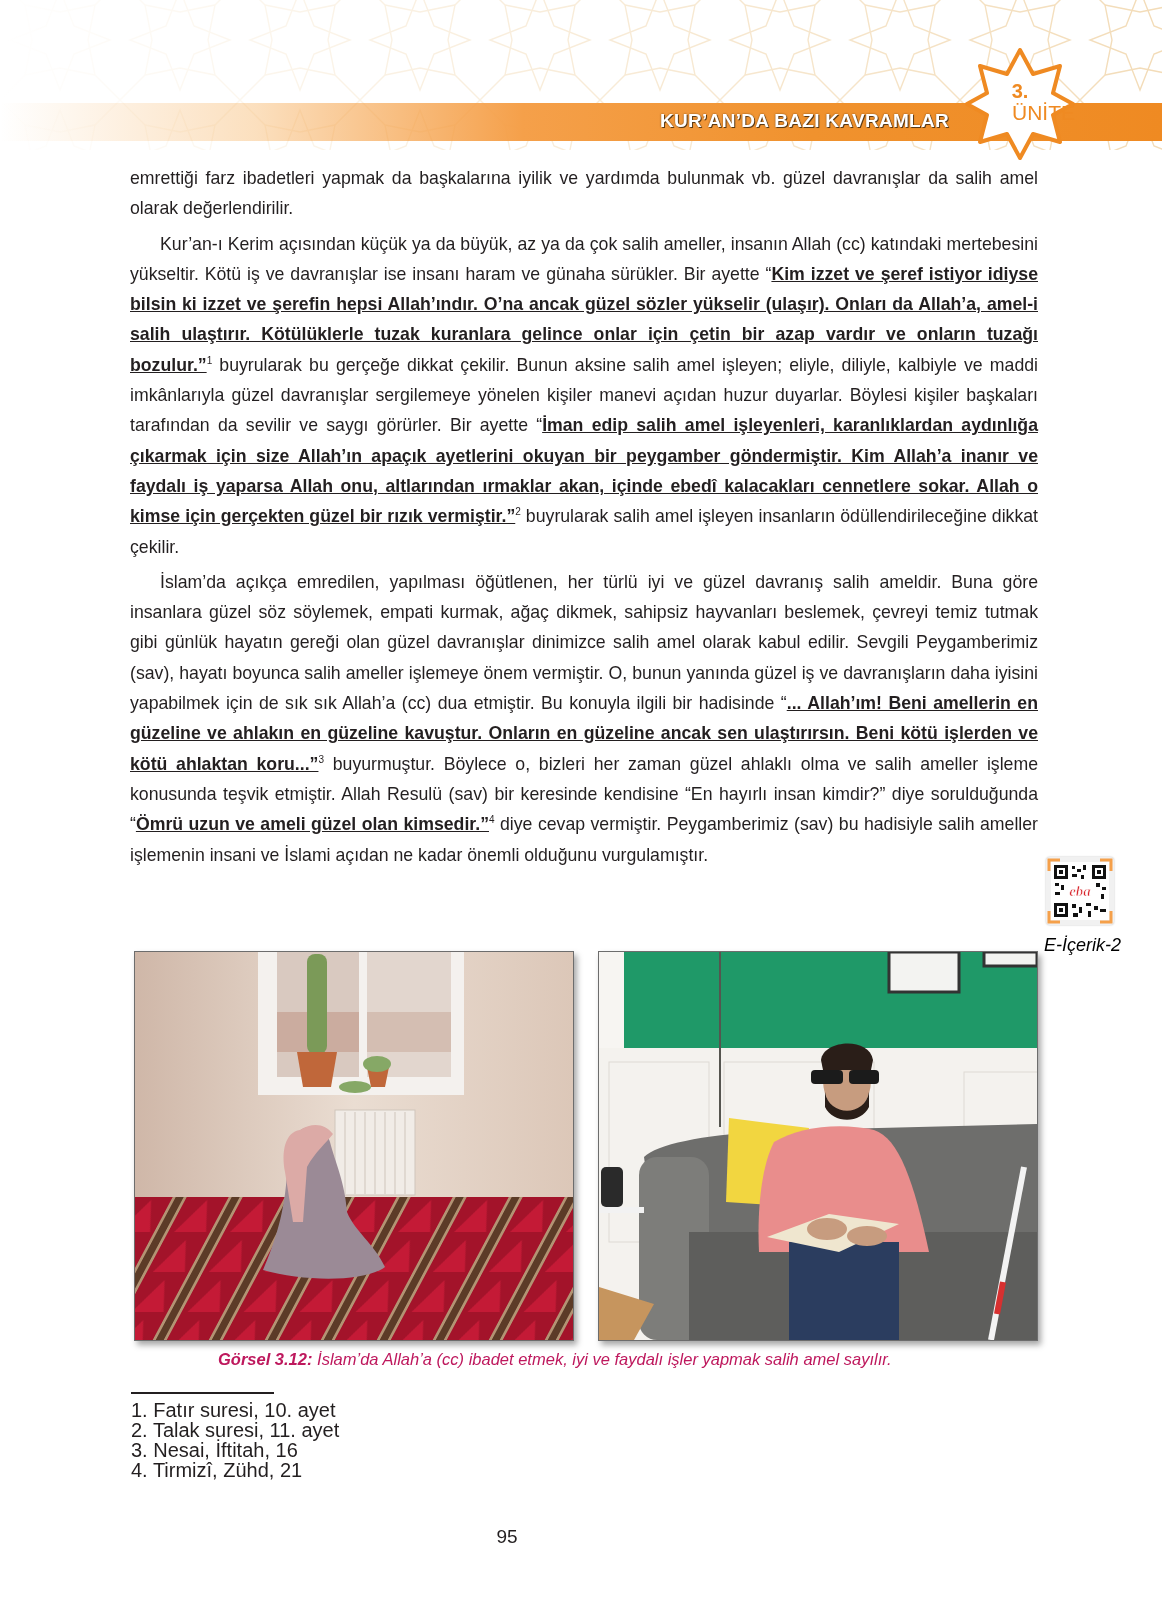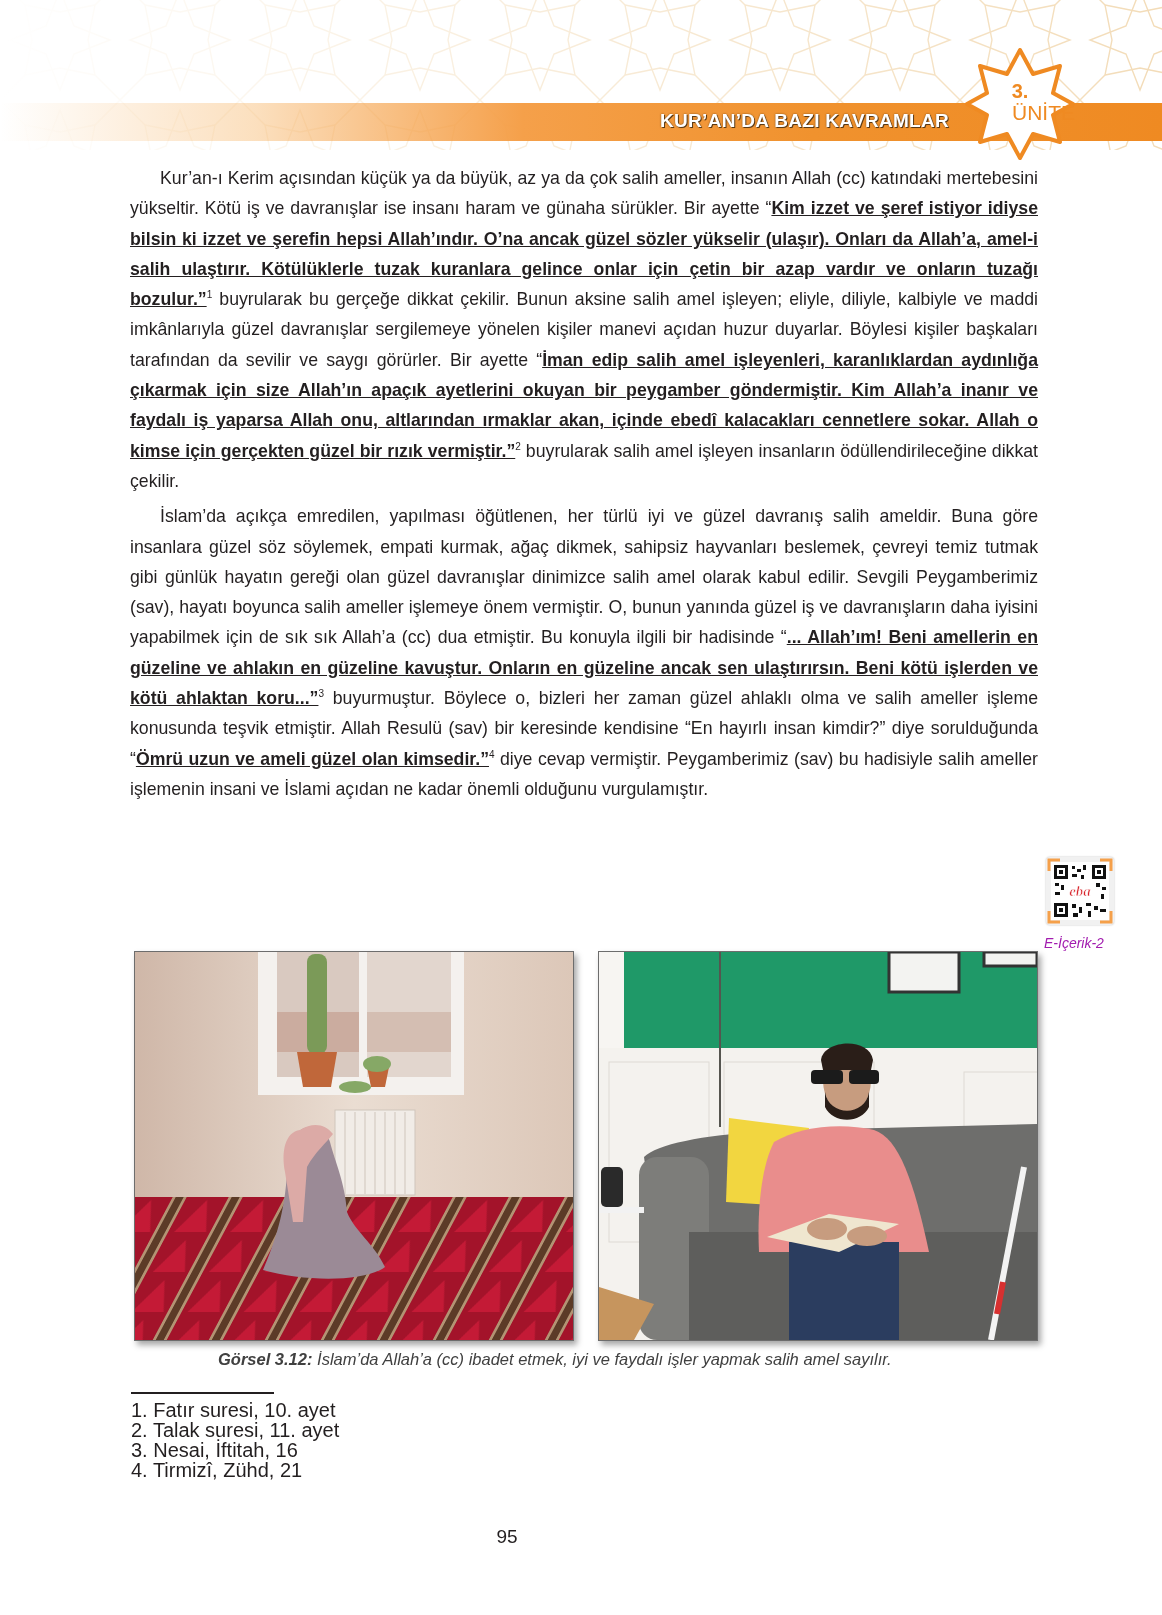--- a/index.html
+++ b/index.html
@@ -15,27 +15,27 @@
   .unit-label { position:absolute; left:965px; top:101px; width:110px; text-align:right; font-size:21px; font-weight:normal; color:#ef8a22; }
 
   .body-text { position:absolute; left:130px; top:163px; width:908px; font-size:17.7px; line-height:30.3px; text-align:justify; }
   .body-text p { margin:0; }
   .body-text p + p { margin-top:5px; }
   .indent { text-indent:30px; }
   .b { font-weight:bold;text-decoration:underline; }
   sup { font-size:10px; vertical-align:7px; line-height:0; }
 
   .qr-wrap { position:absolute; left:1046px; top:857px; width:68px; height:68px; background:#f1f1f1; border-radius:4px; box-shadow:0 0 2px #bbb; }
-  .qr-label { position:absolute; left:1044px; top:935px; font-size:14px; font-style:italic; color:#a21caf; }
+  .qr-label { position:absolute; left:1044px; top:935px; font-size:18px; font-style:italic; color:#000000; }
 
   .photo { position:absolute; top:951px; height:388px; border:1px solid #6d6d6d; box-shadow:3px 4px 6px rgba(0,0,0,0.35); overflow:hidden; }
   .photo-left { left:134px; width:438px; }
   .photo-right { left:598px; width:438px; }
 
-  .caption { position:absolute; left:218px; top:1350px; font-size:16.5px; font-style:italic; color:#404040; white-space:nowrap; }
+  .caption { position:absolute; left:218px; top:1350px; font-size:16.5px; font-style:italic; color:#be185d; white-space:nowrap; }
   .caption .label { font-weight:bold; }
 
   .fn-rule { position:absolute; left:131px; top:1392px; width:143px; height:2px; background:#231f20; }
   .footnotes { position:absolute; left:131px; top:1400px; font-size:20px; line-height:20px; }
   .footnotes div { margin:0; }
 
   .page-num { position:absolute; left:0; width:1014px; top:1526px; text-align:center; font-size:19px; }
 </style>
 </head>
 <body>
@@ -69,20 +69,21 @@
 
 <div class="unit-badge">
   <svg width="110" height="112" viewBox="0 0 110 112">
     <polygon points="55,2 68,26 95,18 88,45 108,56 88,67 95,94 68,86 55,110 42,86 15,94 22,67 2,56 22,45 15,18 42,26" fill="#ffffff" stroke="#ef8a22" stroke-width="4" stroke-linejoin="round"></polygon>
   </svg>
 </div>
 <div class="unit-num">3.</div>
 <div class="unit-label">ÜNİTE</div>
 
 <div class="body-text">
+  <p><span>emrettiği farz ibadetleri yapmak da başkalarına iyilik ve yardımda bulunmak vb. güzel davranışlar da salih amel olarak değerlendirilir.</span></p>
   <p class="indent"><span>Kur’an-ı Kerim açısından küçük ya da büyük, az ya da çok salih ameller, insanın Allah (cc) katındaki mertebesini yükseltir. Kötü iş ve davranışlar ise insanı haram ve günaha sürükler. Bir ayette “</span><span class="b">Kim izzet ve şeref istiyor idiyse bilsin ki izzet ve şerefin hepsi Allah’ındır. O’na ancak güzel sözler yükselir (ulaşır). Onları da Allah’a, amel-i salih ulaştırır. Kötülüklerle tuzak kuranlara gelince onlar için çetin bir azap vardır ve onların tuzağı bozulur.”</span><sup>1</sup><span> buyrularak bu gerçeğe dikkat çekilir. Bunun aksine salih amel işleyen; eliyle, diliyle, kalbiyle ve maddi imkânlarıyla güzel davranışlar sergilemeye yönelen kişiler manevi açıdan huzur duyarlar. Böylesi kişiler başkaları tarafından da sevilir ve saygı görürler. Bir ayette “</span><span class="b">İman edip salih amel işleyenleri, karanlıklardan aydınlığa çıkarmak için size Allah’ın apaçık ayetlerini okuyan bir peygamber göndermiştir. Kim Allah’a inanır ve faydalı iş yaparsa Allah onu, altlarından ırmaklar akan, içinde ebedî kalacakları cennetlere sokar. Allah o kimse için gerçekten güzel bir rızık vermiştir.”</span><sup>2</sup><span> buyrularak salih amel işleyen insanların ödüllendirileceğine dikkat çekilir.</span></p>
   <p class="indent"><span>İslam’da açıkça emredilen, yapılması öğütlenen, her türlü iyi ve güzel davranış salih ameldir. Buna göre insanlara güzel söz söylemek, empati kurmak, ağaç dikmek, sahipsiz hayvanları beslemek, çevreyi temiz tutmak gibi günlük hayatın gereği olan güzel davranışlar dinimizce salih amel olarak kabul edilir. Sevgili Peygamberimiz (sav), hayatı boyunca salih ameller işlemeye önem vermiştir. O, bunun yanında güzel iş ve davranışların daha iyisini yapabilmek için de sık sık Allah’a (cc) dua etmiştir. Bu konuyla ilgili bir hadisinde “</span><span class="b">... Allah’ım! Beni amellerin en güzeline ve ahlakın en güzeline kavuştur. Onların en güzeline ancak sen ulaştırırsın. Beni kötü işlerden ve kötü ahlaktan koru...”</span><sup>3</sup><span> buyurmuştur. Böylece o, bizleri her zaman güzel ahlaklı olma ve salih ameller işleme konusunda teşvik etmiştir. Allah Resulü (sav) bir keresinde kendisine “En hayırlı insan kimdir?” diye sorulduğunda “</span><span class="b">Ömrü uzun ve ameli güzel olan kimsedir.”</span><sup>4</sup><span> diye cevap vermiştir. Peygamberimiz (sav) bu hadisiyle salih ameller işlemenin insani ve İslami açıdan ne kadar önemli olduğunu vurgulamıştır.</span></p>
 </div>
 
 <div class="qr-wrap">
   <svg width="68" height="68" viewBox="0 0 68 68">
     <rect x="5" y="5" width="58" height="58" fill="#fff"></rect>
     <g fill="#111">
       <rect x="8" y="8" width="14" height="14"></rect>
         <rect x="46" y="8" width="14" height="14"></rect>

